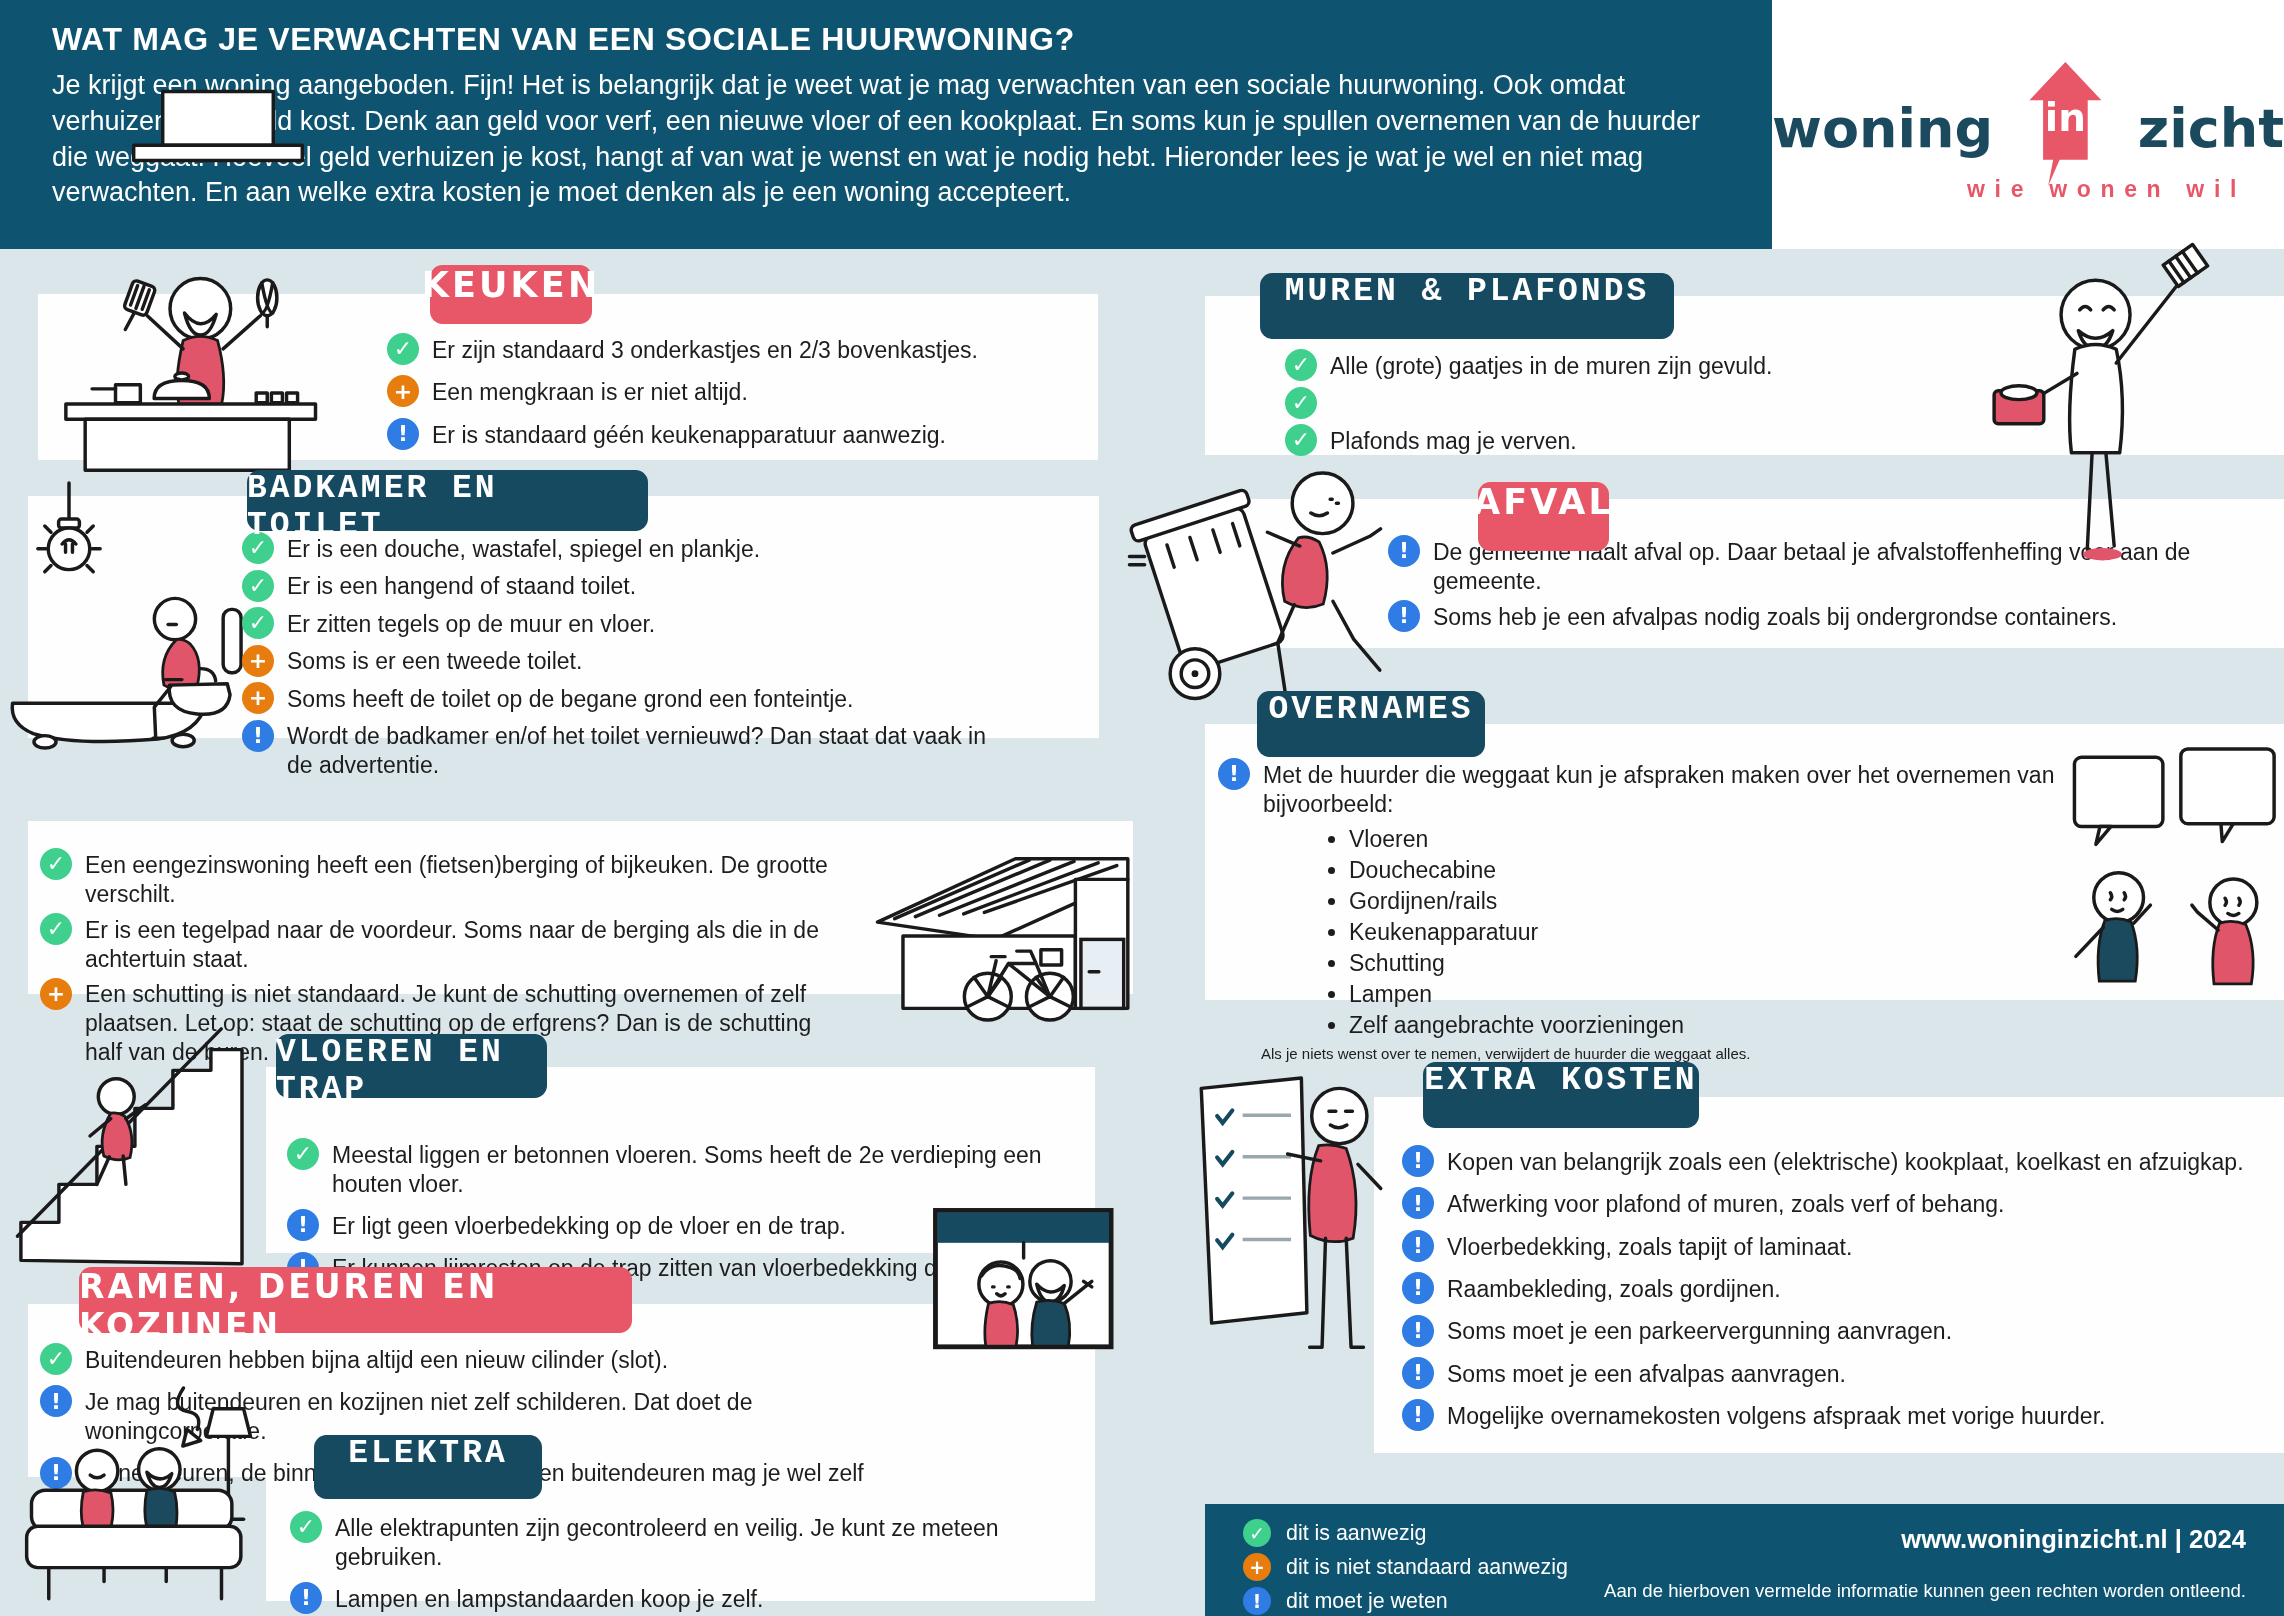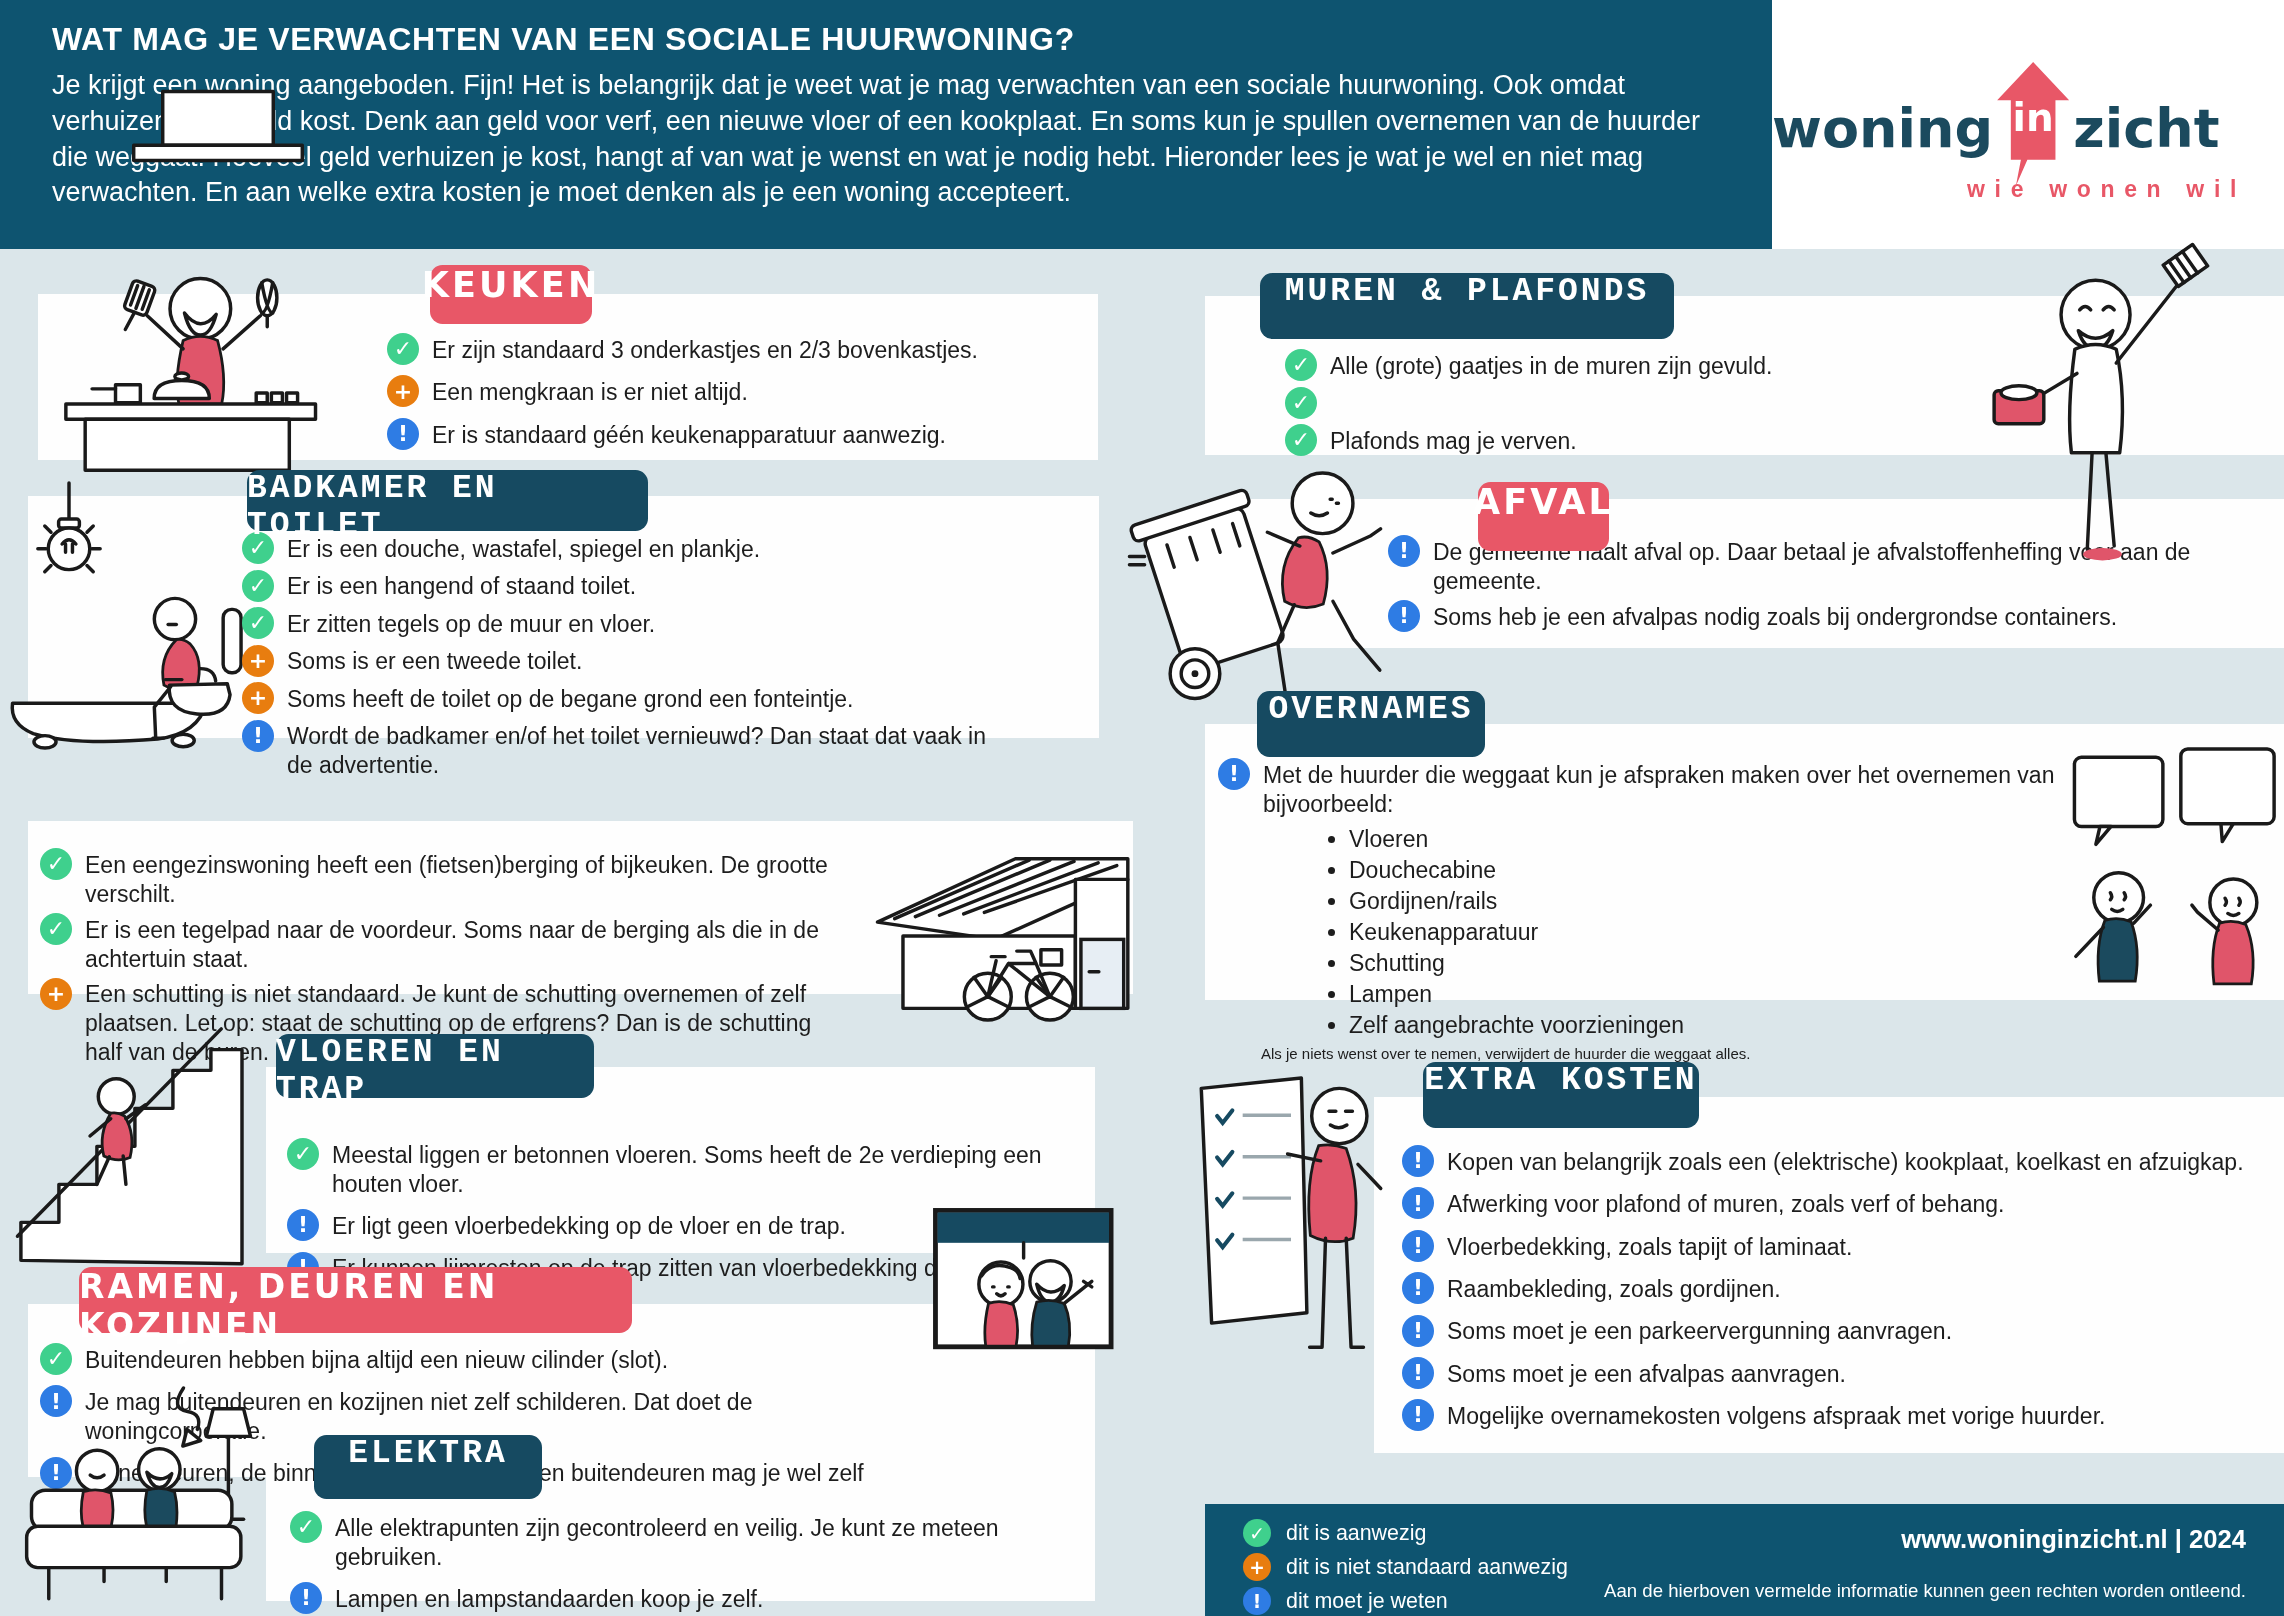--- a/index.html
+++ b/index.html
@@ -20,21 +20,21 @@
   .ic-plus{background:#e87d0f;}
   .ic-info{background:#2e7ce4;}
   .txt{padding-top:2.8px;}
   
   #header{position:absolute;left:0;top:0;width:1772px;height:249px;background:#0e5470;}
   #header h1{margin:0;padding:21px 0 0 52px;color:#fff;font-size:32px;font-weight:800;
              letter-spacing:.02em;}
   #header p{margin:9.7px 0 0 52px;width:1685px;color:#fff;font-size:27px;line-height:1.33;}
   #logo-panel{position:absolute;left:1772px;top:0;width:512px;height:249px;background:#fff;}
   .logo-row{position:absolute;left:0;top:66px;width:100%;display:flex;align-items:center;
-            justify-content:flex-start;}
+            justify-content:space-between;}
   .logo-word{font-size:54px;font-weight:800;color:#1b4a5e;font-family:"DejaVu Sans",sans-serif;}
   .logo-house{position:relative;width:72px;height:124px;margin:0 4.1px;top:-4.1px;
       background:#e85767;
       clip-path:polygon(50% 0,100% 31%,81% 31%,81% 79%,42% 79%,26% 100%,33% 79%,19% 79%,19% 31%,0 31%);
       display:flex;align-items:center;justify-content:center;}
   .logo-in{color:#fff;font-size:39px;font-weight:800;font-family:"DejaVu Sans",sans-serif;
            margin-top:-12.4px;}
   .logo-tagline{position:absolute;right:38px;top:176px;color:#e85767;font-size:23px;
                 letter-spacing:.42em;font-weight:700;}
   
@@ -211,21 +211,21 @@
       <span class="ic ic-check">✓</span>
       <span class="txt">Er is een tegelpad naar de voordeur. Soms naar de berging als die in de achtertuin staat.</span>
       </div>
     <div class="row" style="width:808px;">
       <span class="ic ic-plus">+</span>
       <span class="txt">Een schutting is niet standaard. Je kunt de schutting overnemen of zelf plaatsen. Let op: staat de schutting op de erfgrens? Dan is de schutting half van de buren.</span>
       </div>
   </div>
 
   <div class="panel" style="left:266px;top:1067px;width:829px;height:186px;"></div>
-  <div class="badge teal" style="left:276px;top:1034px;width:318px;height:64px;font-size:33px;">
+  <div class="badge teal" style="left:276px;top:1034px;width:271px;height:64px;font-size:33px;">
     <span>VLOEREN EN TRAP</span>
   </div>
   <svg style="left:14px;top:1008px;z-index:5;" width="228" height="256" viewBox="0 0 330 370">
     <path class="skf" d="M10,365 V310 h55 v-55 h55 v-55 h55 v-55 h55 v-55 h55 v-30 h45 v310 Z" style="fill:#fff"></path>
     <path class="sk" d="M5,330 L300,30"></path>
     <circle class="skf" cx="148" cy="128" r="26"></circle>
     <path class="red-fill" d="M140,152 q-18,30 -10,62 q20,10 38,2 q8,-34 -8,-60 q-10,-6 -20,-4 Z"></path>
     <path class="sk" d="M140,160 L110,185 M162,160 L190,140"></path>
     <path class="sk" d="M138,215 L120,255 M158,214 L162,255"></path>
   </svg>

